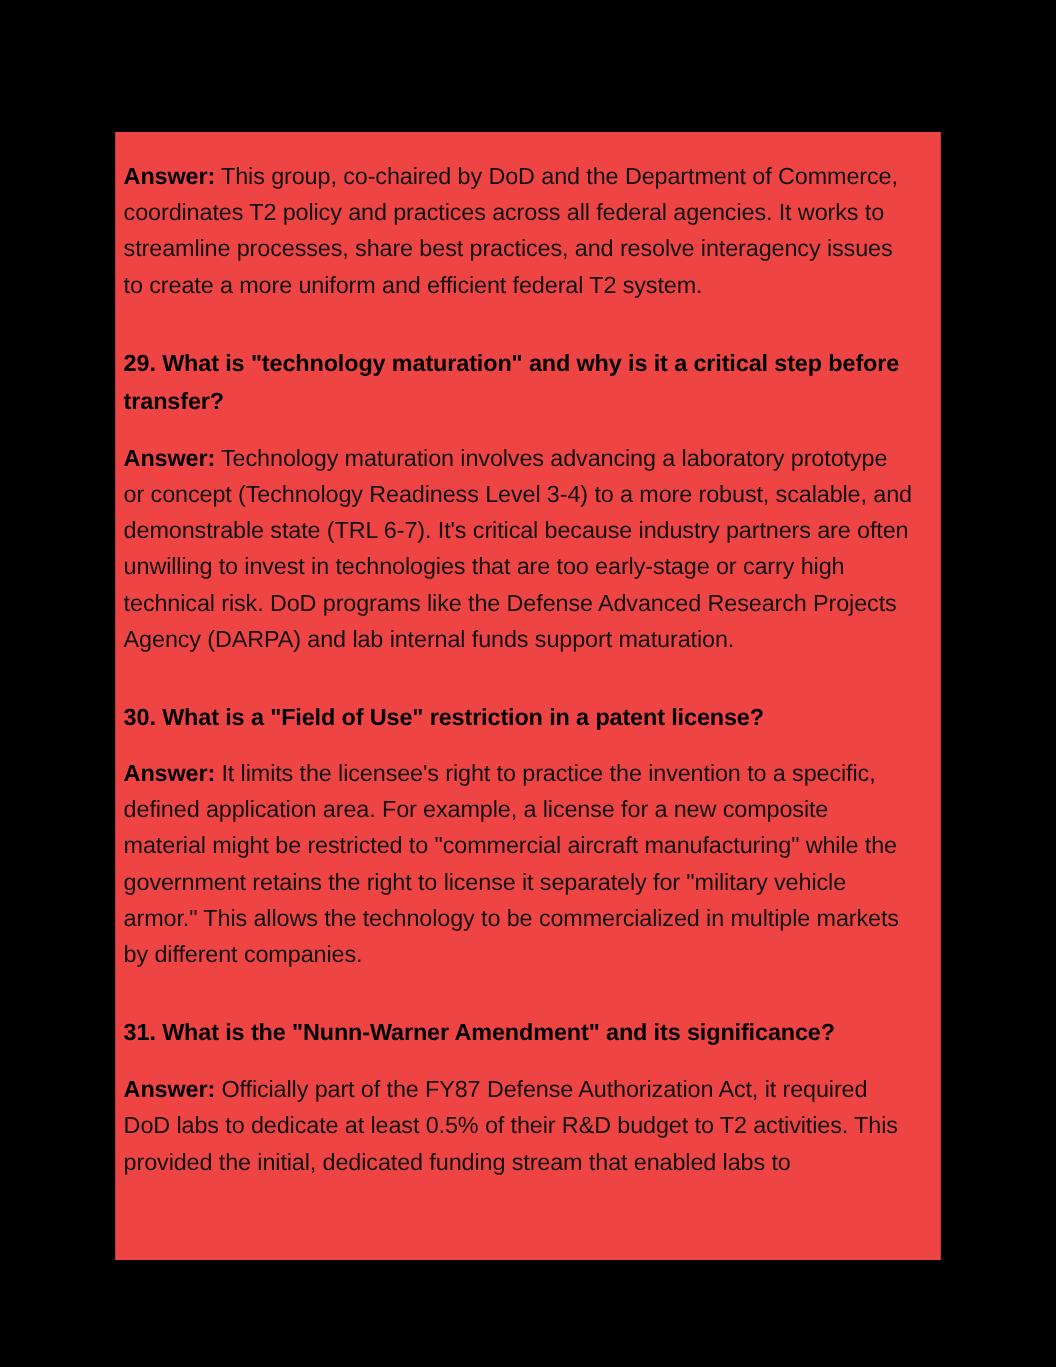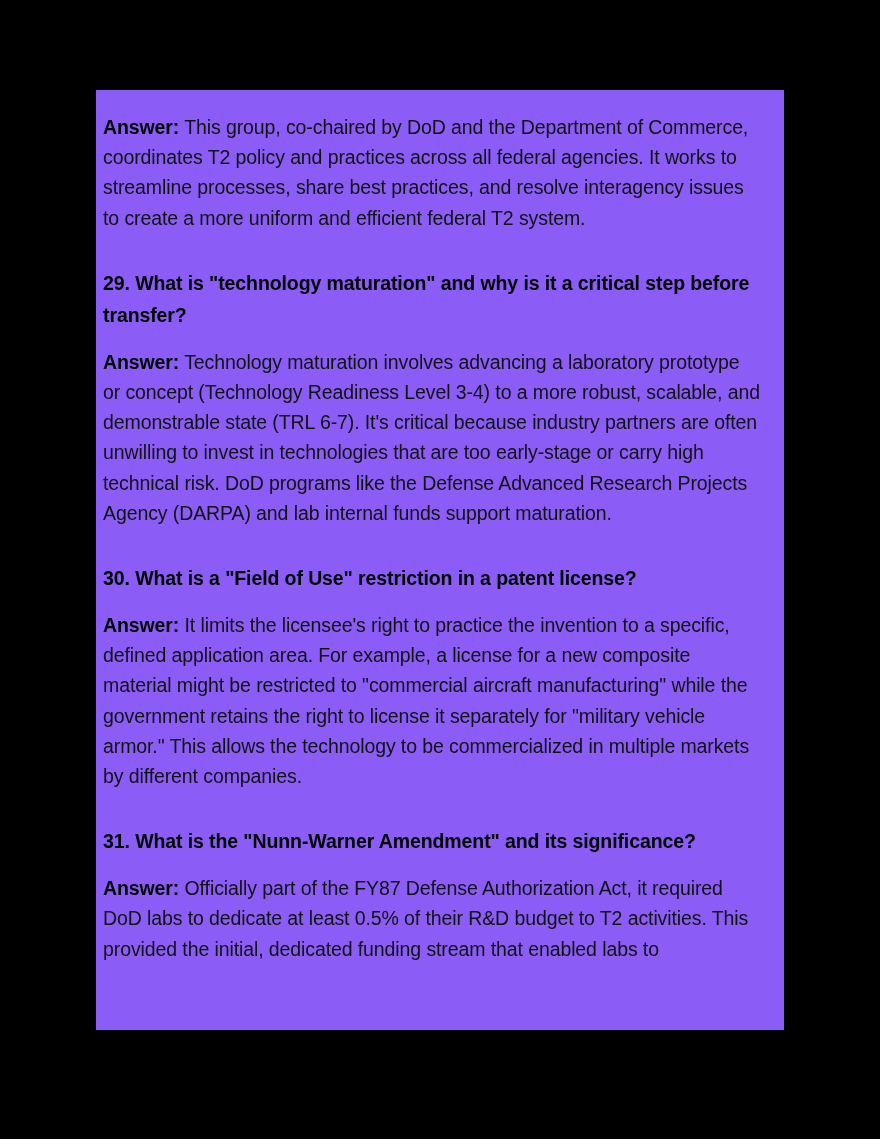--- a/index.html
+++ b/index.html
@@ -9,24 +9,24 @@
     width: 880px;
     height: 1139px;
     overflow: hidden;
   }
   body {
     font-family: "Liberation Sans", sans-serif;
   }
   .page {
     position: absolute;
     left: 96px;
-    top: 90px;
+    top: 110px;
     width: 688px;
     height: 940px;
-    background: #8b5cf6;
+    background: #ef4444;
     overflow: hidden;
   }
   .page-inner {
     padding: 22px 24px 0 7px;
     box-sizing: border-box;
   }
   .block {
     color: #000000;
   }
   p.answer {

